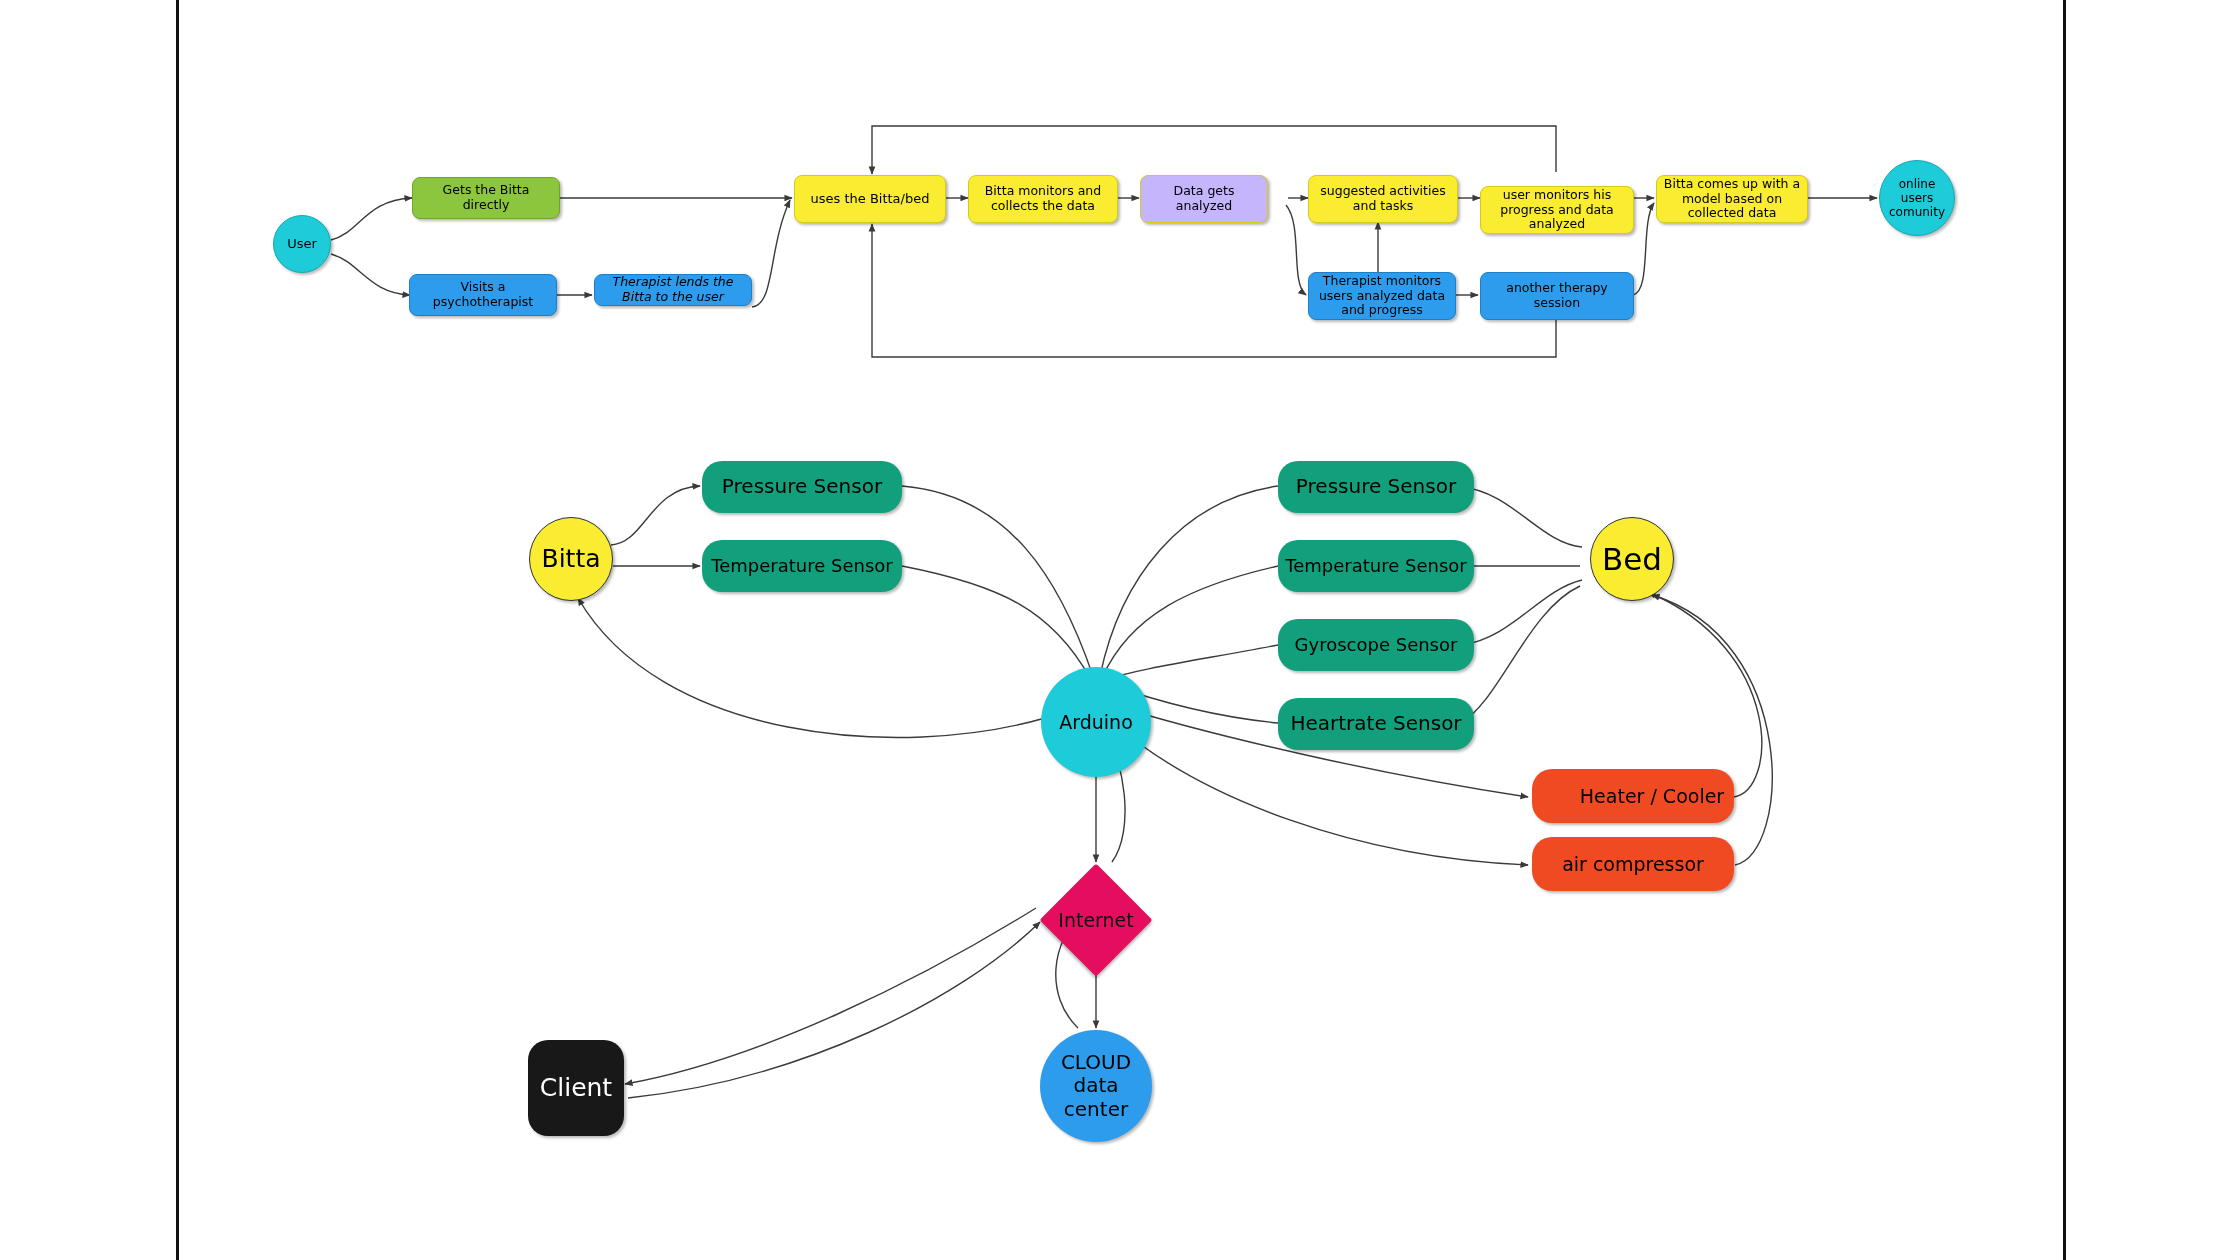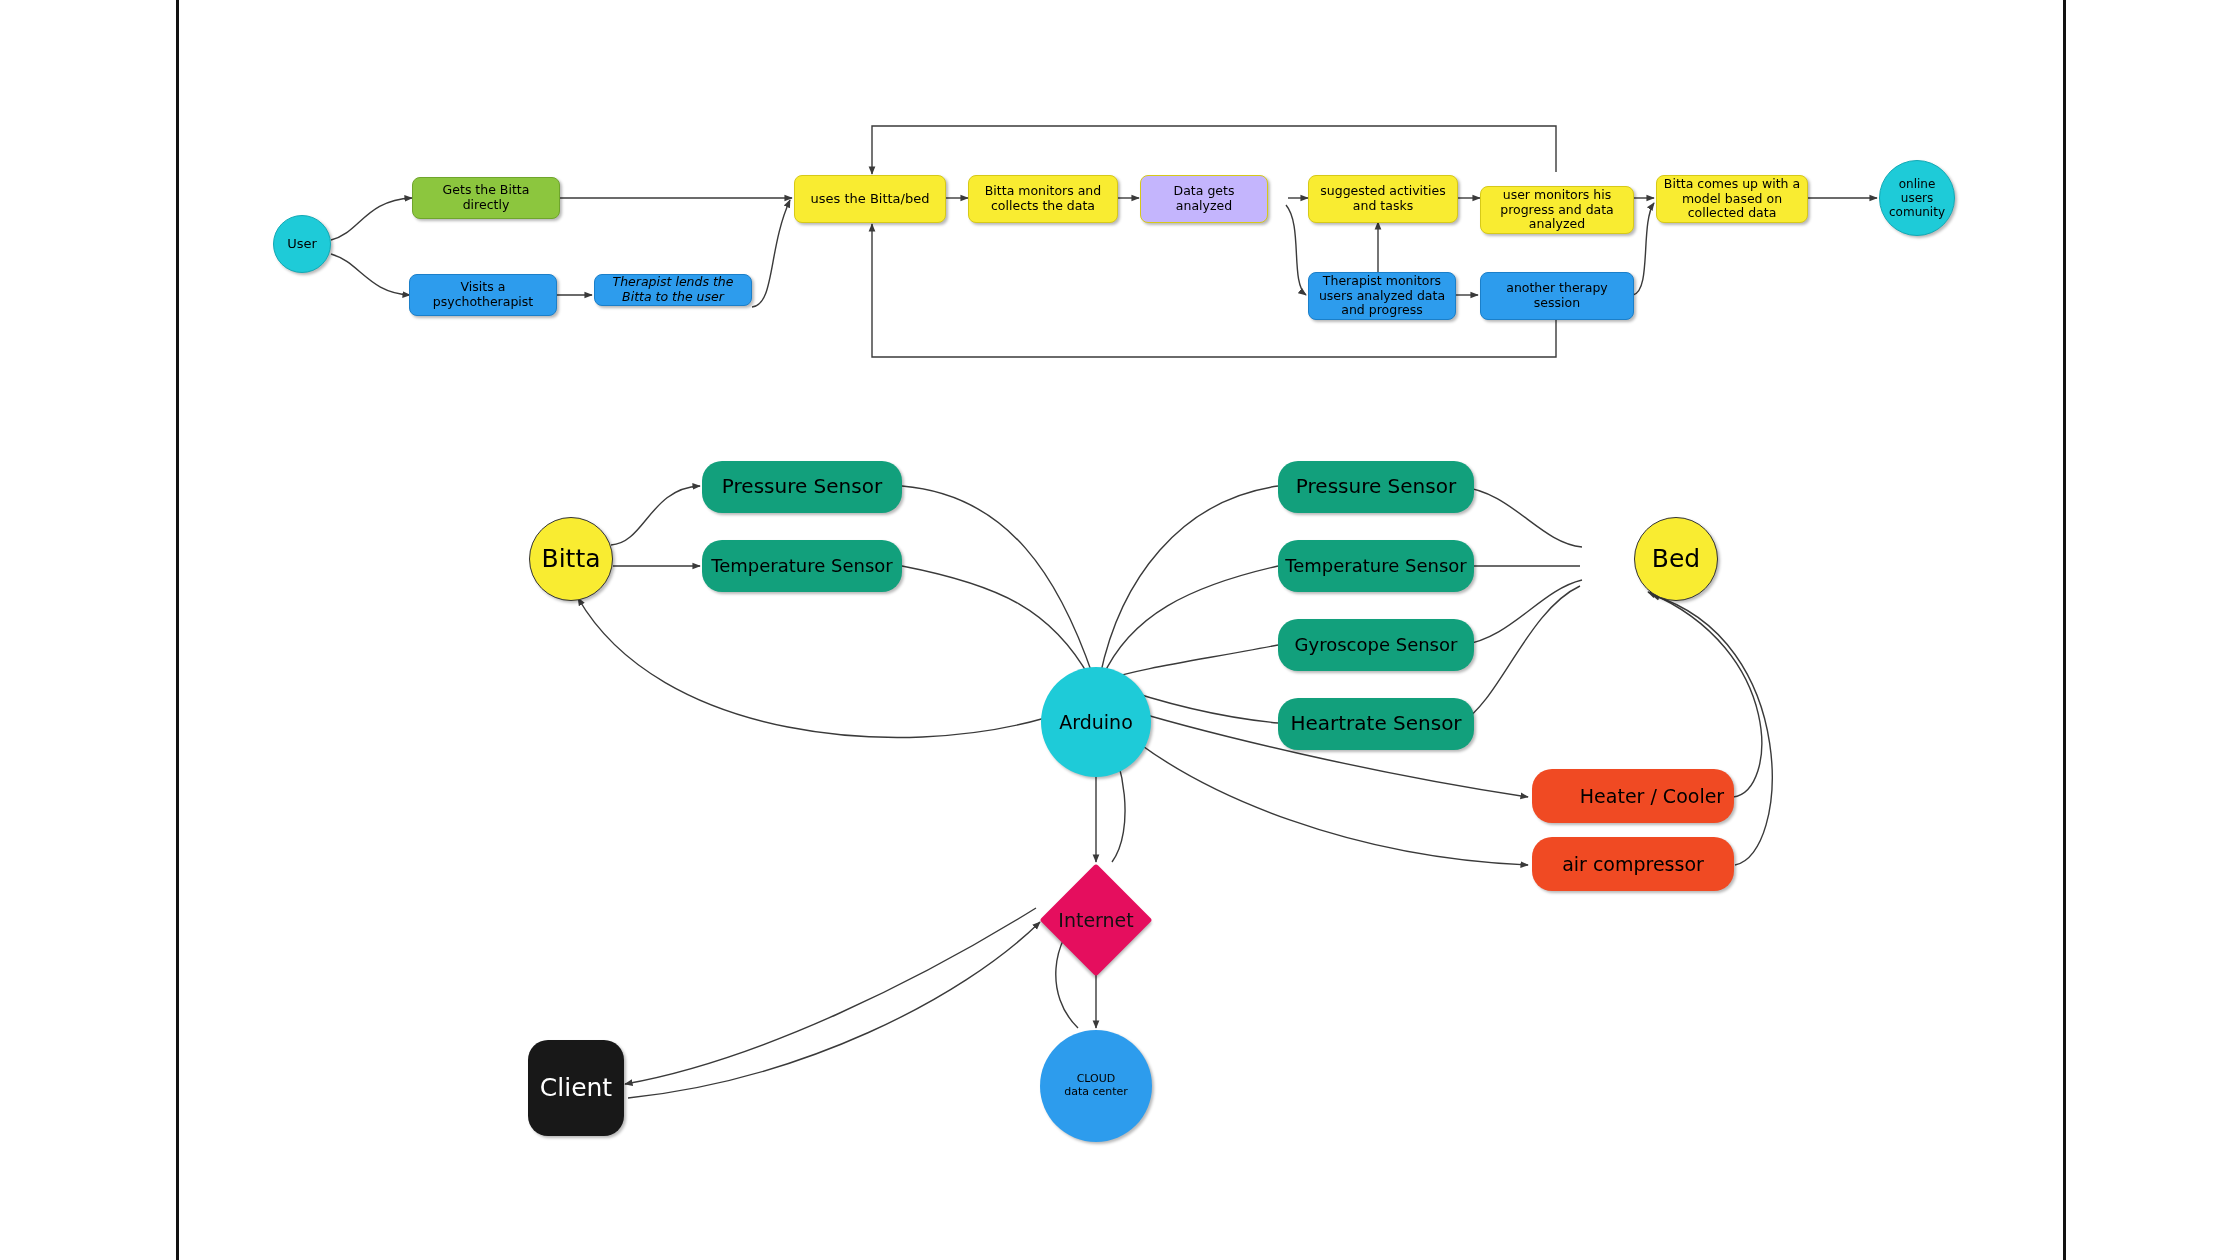--- a/index.html
+++ b/index.html
@@ -145,21 +145,21 @@
   </div>
 
   <div class="node rnd shadow" style="left:1480px;top:272px;width:154px;height:48px;background:#2D9CED;border:1px solid #1b7fc9;font-size:12.5px;">
     <span class="lbl">another therapy session</span>
   </div>
 
   <div class="node circle shadow" style="left:529px;top:517px;width:84px;height:84px;background:#F9EC31;border:1px solid #333;font-size:25px;">
     <span class="lbl">Bitta</span>
   </div>
 
-  <div class="node circle shadow" style="left:1634px;top:517px;width:84px;height:84px;background:#F9EC31;border:1px solid #333;font-size:25px;">
+  <div class="node circle shadow" style="left:1590px;top:517px;width:84px;height:84px;background:#F9EC31;border:1px solid #333;font-size:31px;">
     <span class="lbl">Bed</span>
   </div>
 
   <div class="node rnd-lg shadow" style="left:702px;top:461px;width:200px;height:52px;background:#12A07C;border:none;font-size:20px;">
     <span class="lbl">Pressure Sensor</span>
   </div>
 
   <div class="node rnd-lg shadow" style="left:702px;top:540px;width:200px;height:52px;background:#12A07C;border:none;font-size:18px;">
     <span class="lbl">Temperature Sensor</span>
   </div>
@@ -192,21 +192,21 @@
     <span class="lbl">Arduino</span>
   </div>
 
   <div class="diamond-wrap" style="left:1056px;top:880px;width:80px;height:80px;">
     <div class="diamond shadow" style="background:#E50E5E;"></div>
     <div class="diamond-label" style="font-size:19px;color:#111;">
       <span class="lbl">Internet</span>
     </div>
   </div>
 
-  <div class="node circle shadow" style="left:1040px;top:1030px;width:112px;height:112px;background:#2D9CED;border:none;font-size:11px;">
+  <div class="node circle shadow" style="left:1040px;top:1030px;width:112px;height:112px;background:#2D9CED;border:none;font-size:20px;">
     <span class="lbl">
       <span>CLOUD</span><br>
       <span>data center</span>
     </span>
   </div>
 
   <div class="node rnd-lg shadow" style="left:528px;top:1040px;width:96px;height:96px;background:#181818;border:none;color:#ffffff;font-size:25px;">
     <span class="lbl">Client</span>
   </div>
 

